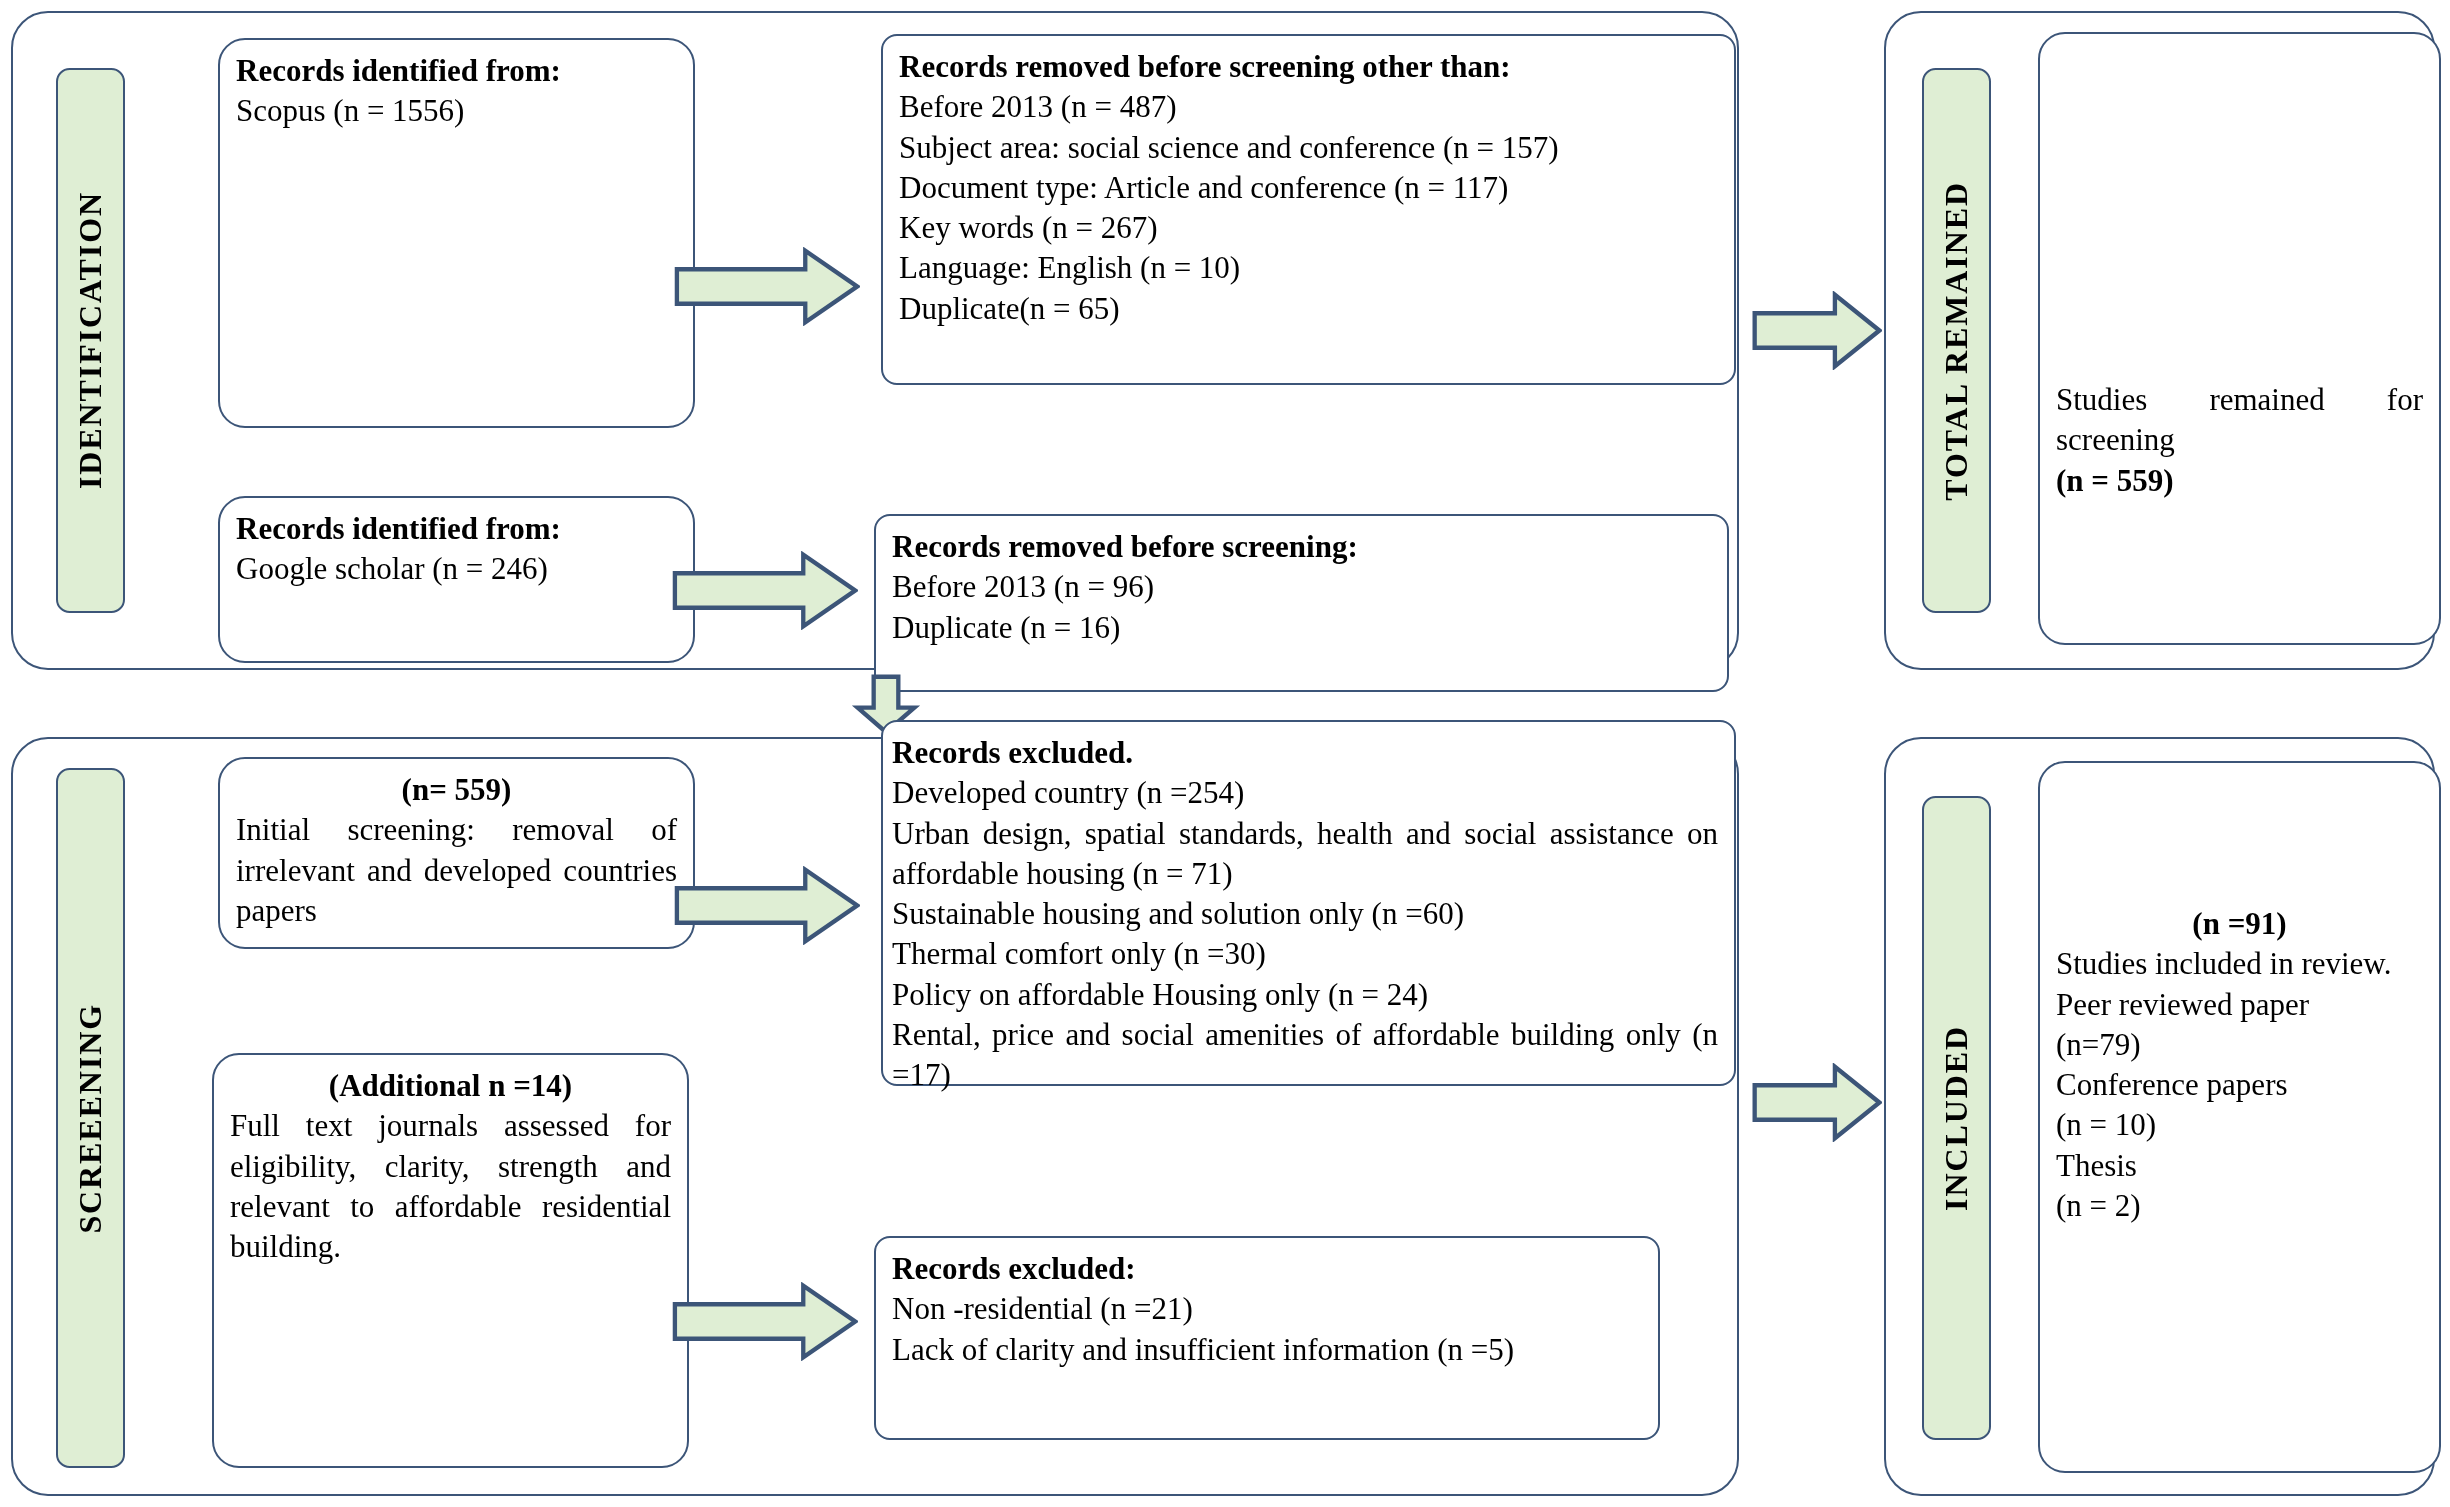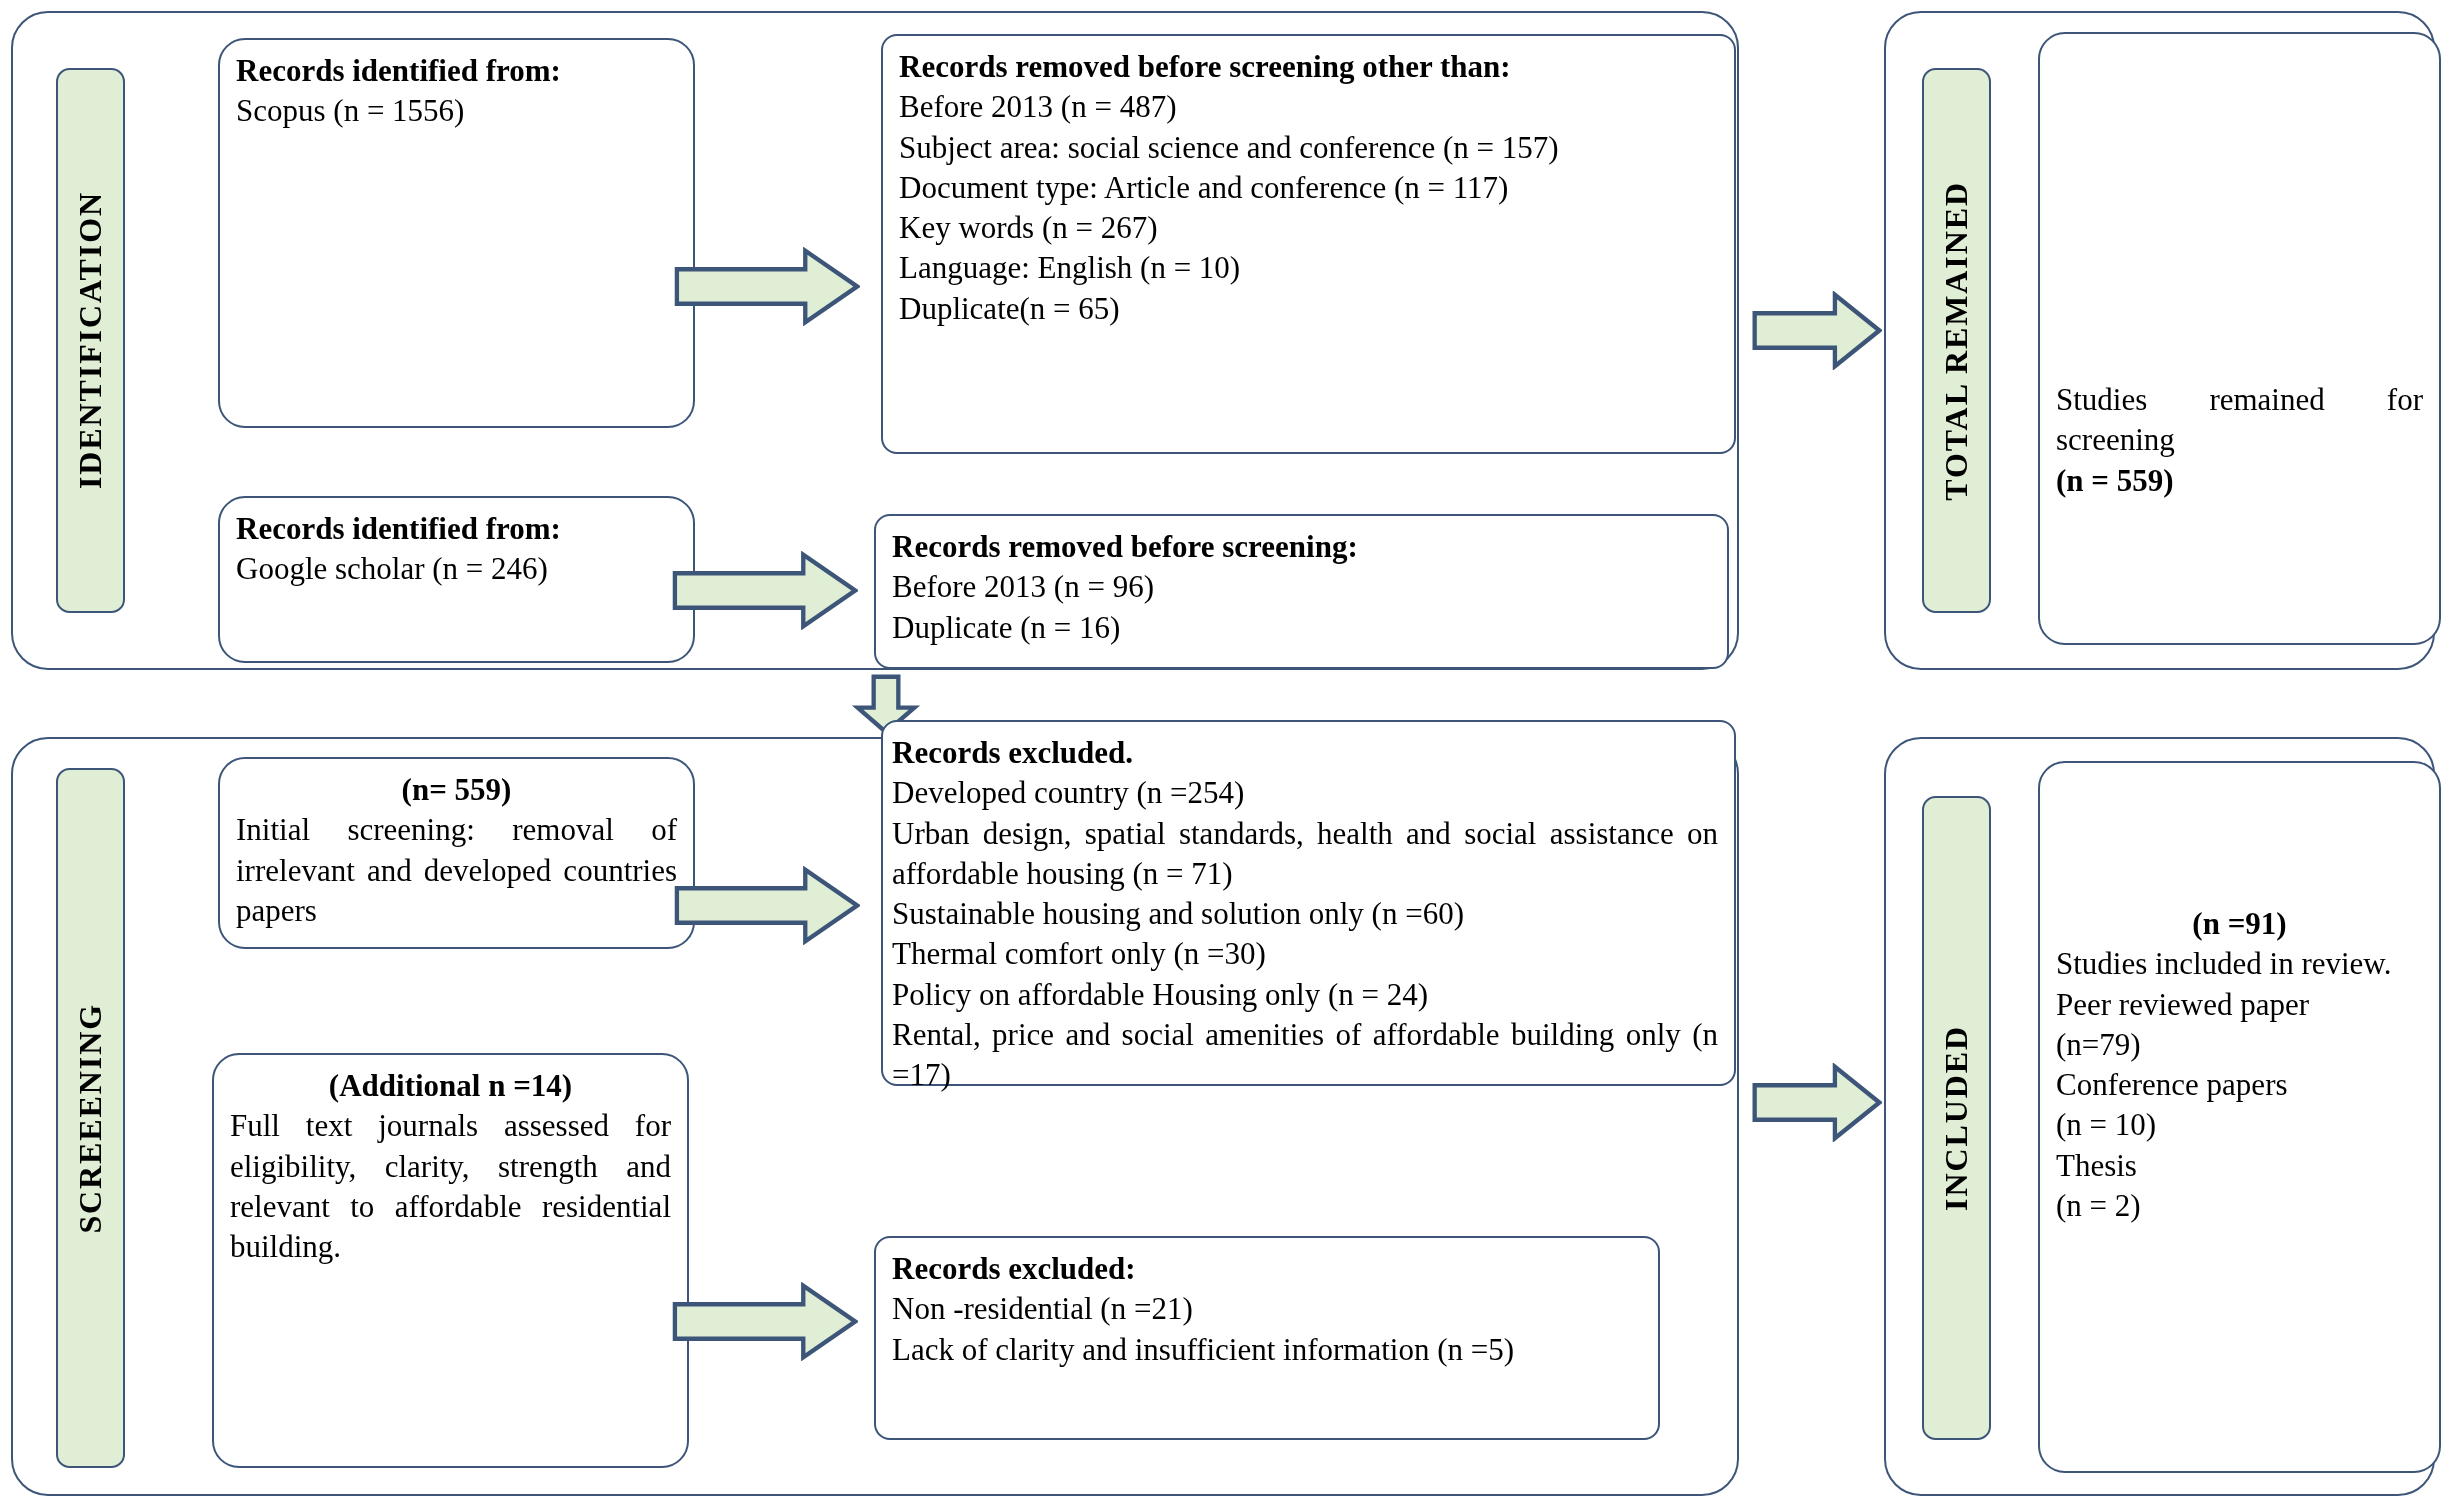--- a/index.html
+++ b/index.html
@@ -70,22 +70,22 @@
   }
   .arrow-r svg, .arrow-d svg { display: block; }
   .arrow-d { position: absolute; }
 
   
   
   #stage-identification { left: 11px;  top: 11px;   width: 1728px; height: 659px; }
   #band-identification  { left: 56px;  top: 68px;  width: 69px;  height: 545px; }
   #card-scopus          { left: 198px; top: 38px;   width: 477px;  height: 390px; }
   #card-gscholar        { left: 198px; top: 496px;  width: 477px;  height: 167px; }
-  #card-removed-main    { left: 861px;top: 34px;   width: 855px; height: 420px; }
-  #card-removed-sec     { left: 854px;top: 514px;  width: 855px; height: 155px; }
+  #card-removed-main    { left: 861px;top: 34px;   width: 855px; height: 351px; }
+  #card-removed-sec     { left: 854px;top: 514px;  width: 855px; height: 178px; }
   #arrow-id-1           { left: 674px;top: 247px;  width: 186px;  height: 79px; }
   #arrow-id-2           { left: 672px;top: 551px;  width: 186px;  height: 79px; }
 
   
   #stage-total          { left: 1884px;top: 11px;   width: 551px;  height: 659px; }
   #band-total           { left: 1922px;top: 68px;  width: 69px;  height: 545px; }
   #card-total           { left: 2018px;top: 32px;   width: 403px;  height: 613px; }
   #arrow-to-total       { left: 1752px;top: 291px;  width: 130px;  height: 79px; }
 
   

